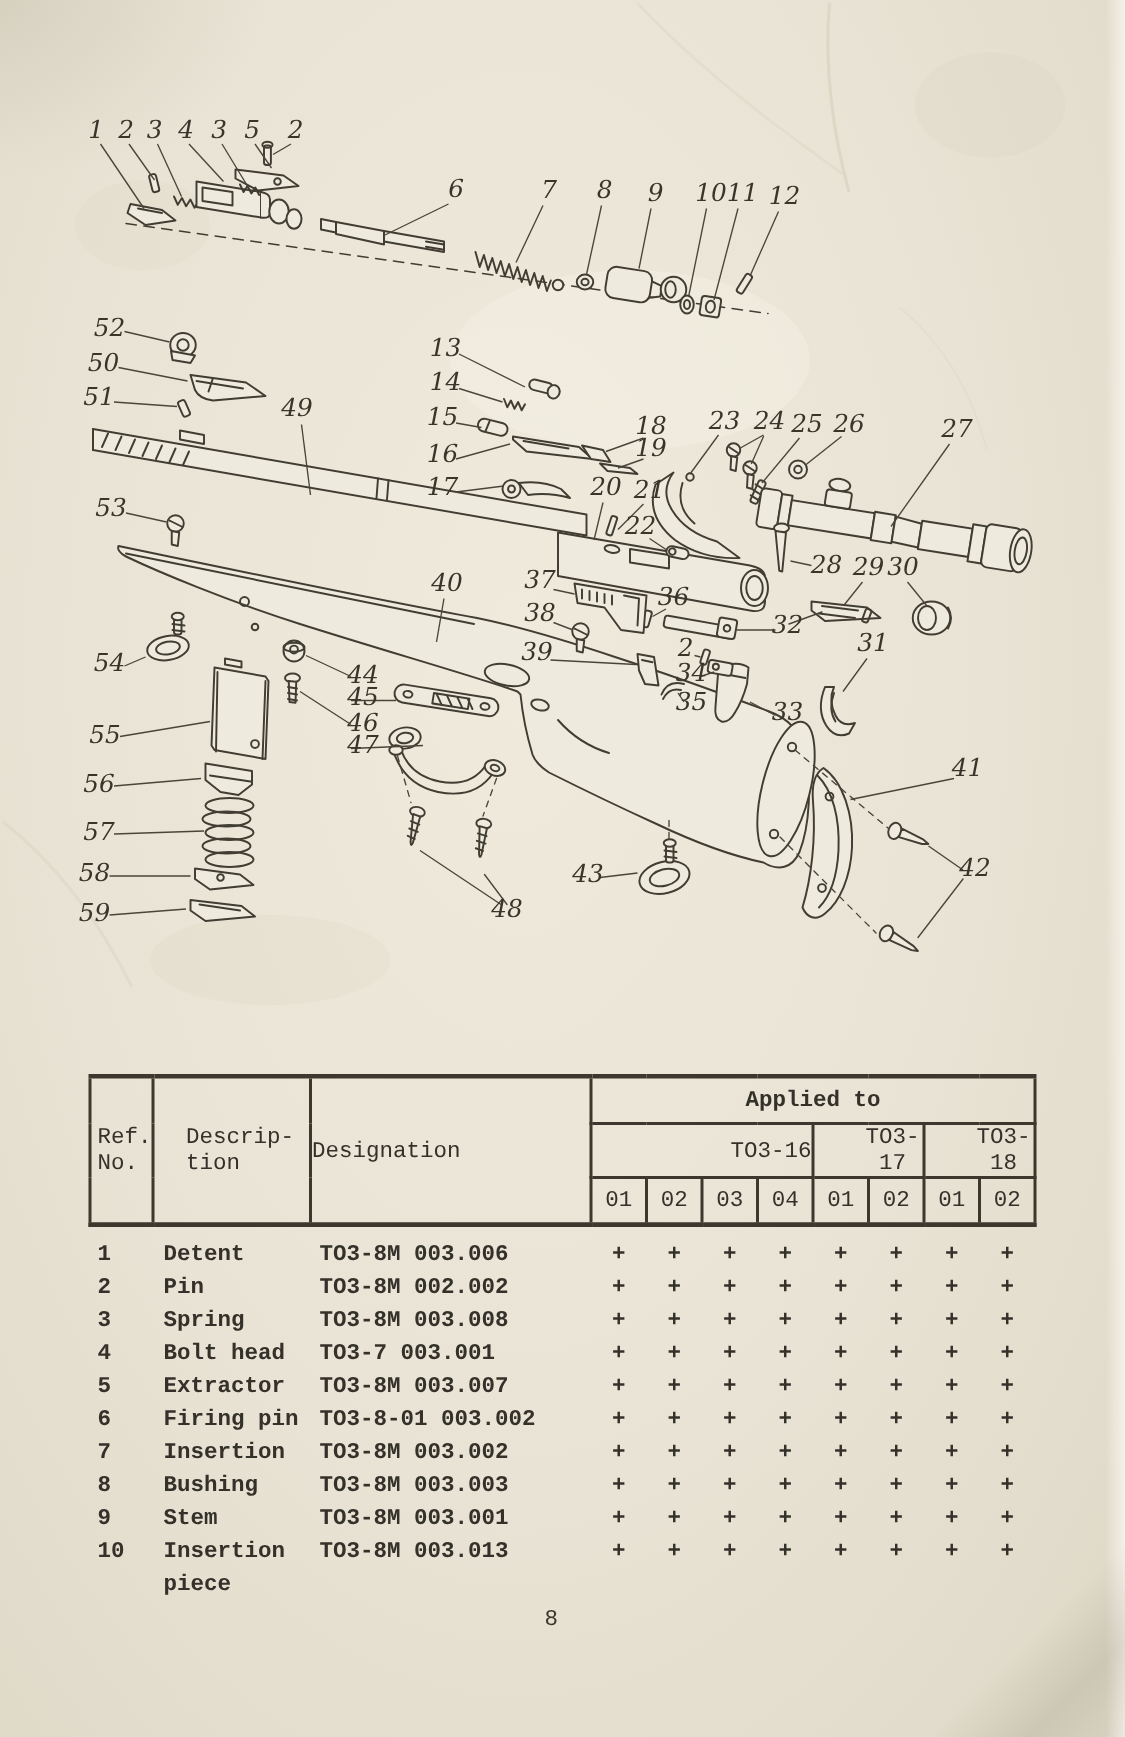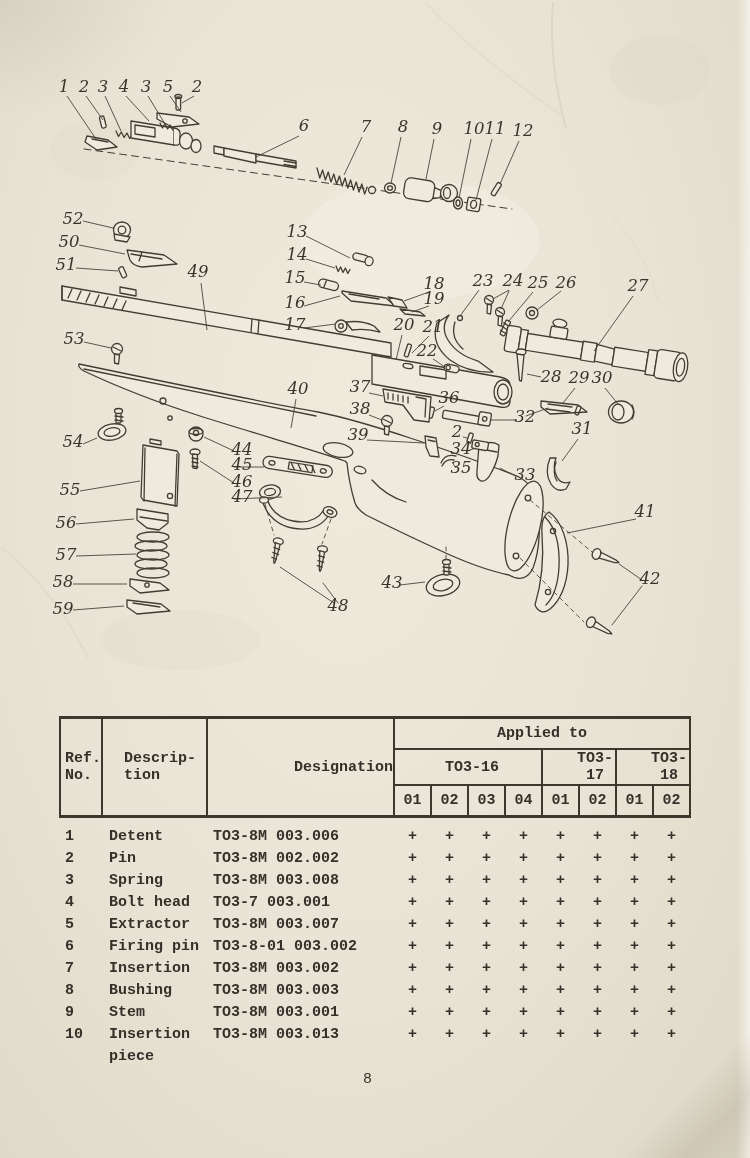--- a/index.html
+++ b/index.html
@@ -20,29 +20,29 @@
   svg text.plbl{font-family:"DejaVu Serif",serif;font-style:italic;font-size:16.5px;
     fill:#39352b;text-anchor:middle;}
   .caption{position:absolute;left:60px;top:679px;width:660px;
     font:700 15px "Liberation Mono",monospace;color:#33312a;letter-spacing:0.2px;}
   table.parts{position:absolute;left:59px;top:716px;border-collapse:collapse;table-layout:fixed;
     font:700 15px "Liberation Mono",monospace;color:#34312a;}
   table.parts col.c-ref{width:37px}
   table.parts col.c-desc{width:105px}
   table.parts col.c-desig{width:187px}
   table.parts col.c-app{width:37px}
-  table.parts thead th{border:2px solid #3c382e;font-weight:700;padding:0;}
+  table.parts thead th{border:2px solid #3c382e;font-weight:400;padding:0;}
   table.parts thead tr.top-row th{border-top:3px solid #3c382e;}
   table.parts th.h-ref,table.parts th.h-desc,table.parts th.h-desig{border-bottom:3px solid #3c382e;}
   table.parts th.h-ref{text-align:left;padding-left:4px;vertical-align:middle;}
   table.parts th.h-desc{text-align:left;padding-left:21px;vertical-align:middle;}
-  table.parts th.h-desig{text-align:right;vertical-align:middle;}
+  table.parts th.h-desig{text-align:left;vertical-align:middle;}
   table.parts th.h-applied{height:29px;text-align:center;font-weight:700;}
   table.parts tr.model-row th{height:31px;text-align:center;padding-left:32px;}
-  table.parts tr.model-row th.first{text-align:center;padding-left:8px;}
+  table.parts tr.model-row th.first{text-align:right;padding-left:8px;}
   table.parts tr.sub-row th{height:29px;text-align:center;border-bottom:3px solid #3c382e;}
   table.parts tbody td{border:none;padding:0;height:22px;vertical-align:top;line-height:22px;}
   table.parts tbody tr:first-child td{padding-top:8px;}
   table.parts td.ref{padding-left:5px;}
   table.parts td.desc{padding-left:7px;}
   table.parts td.desig{padding-left:6px;}
   table.parts td.mark{text-align:center;}
   .page-num{position:absolute;left:363px;top:1071px;font:15px "Liberation Mono",monospace;color:#3a372e;}
 </style>
 </head>

